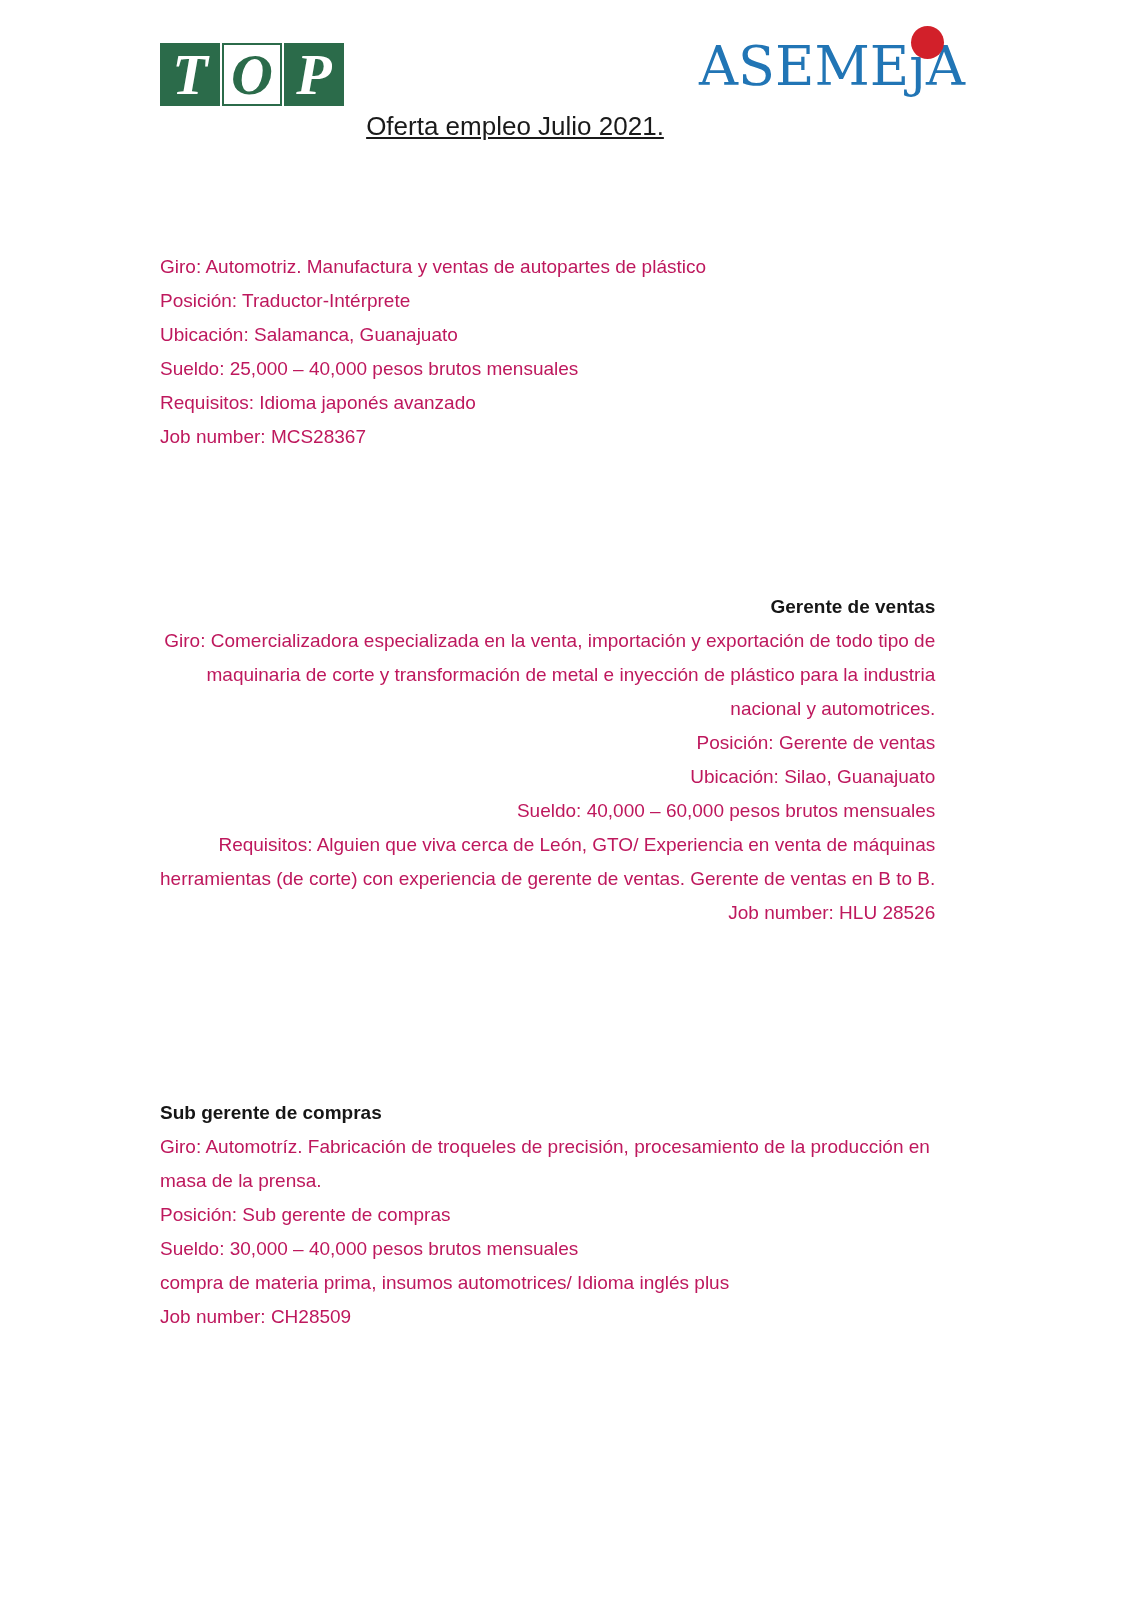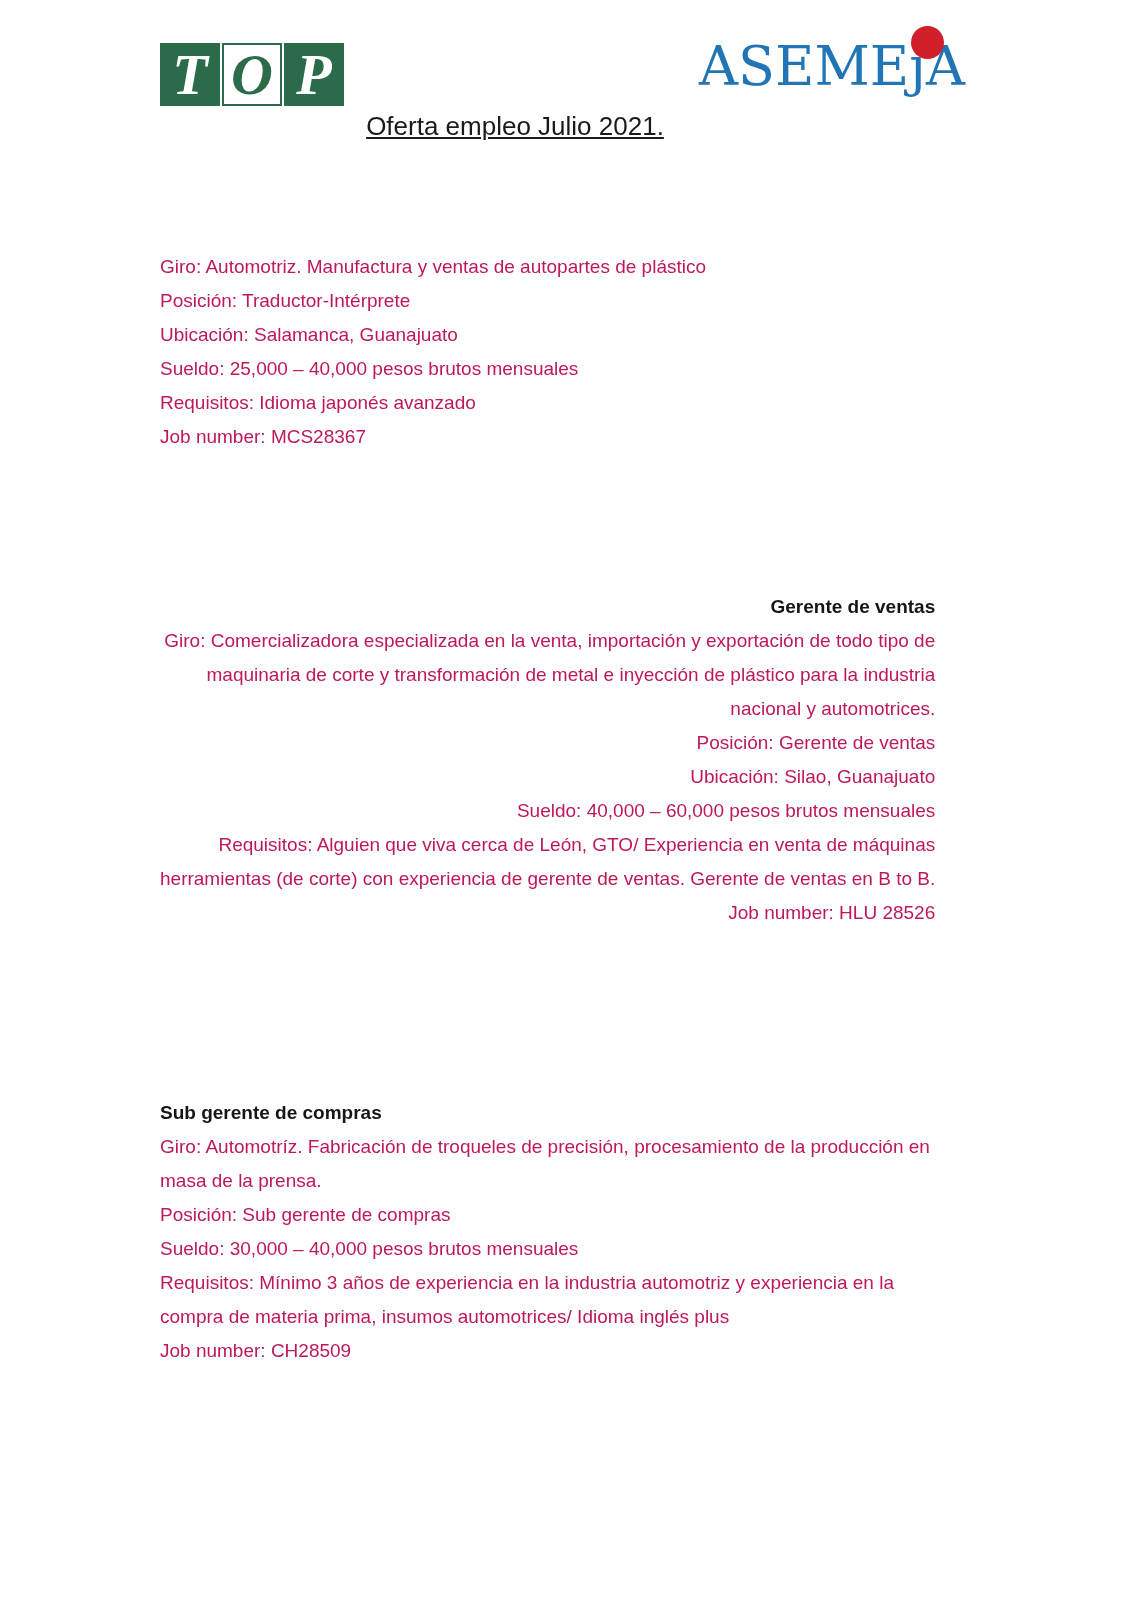--- a/index.html
+++ b/index.html
@@ -151,18 +151,17 @@
     <div class="job-line">herramientas (de corte) con experiencia de gerente de ventas. Gerente de ventas en B to B.</div>
     <div class="job-line">Job number: HLU 28526</div>
   </div>
 
   <div class="job job-3">
     <div class="job-title">Sub gerente de compras</div>
     <div class="job-line">Giro: Automotríz. Fabricación de troqueles de precisión, procesamiento de la producción en</div>
     <div class="job-line">masa de la prensa.</div>
     <div class="job-line">Posición: Sub gerente de compras</div>
     <div class="job-line">Sueldo: 30,000 – 40,000 pesos brutos mensuales</div>
-    <div class="job-line">Requisitos: Mínimo 3 años de experiencia en la industria automotriz y experiencia en la</div>
     <div class="job-line">compra de materia prima, insumos automotrices/ Idioma inglés plus</div>
     <div class="job-line">Job number: CH28509</div>
   </div>
 
 </div>
 
 </body></html>

